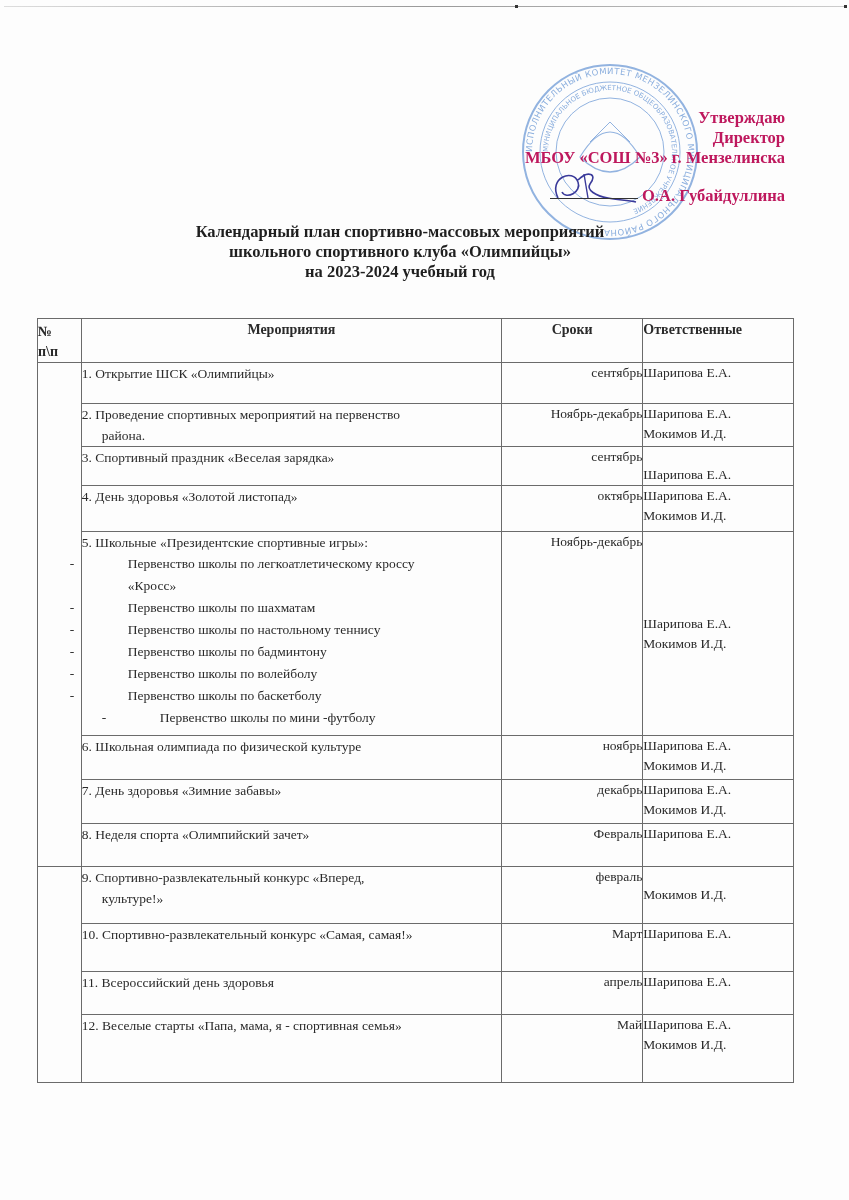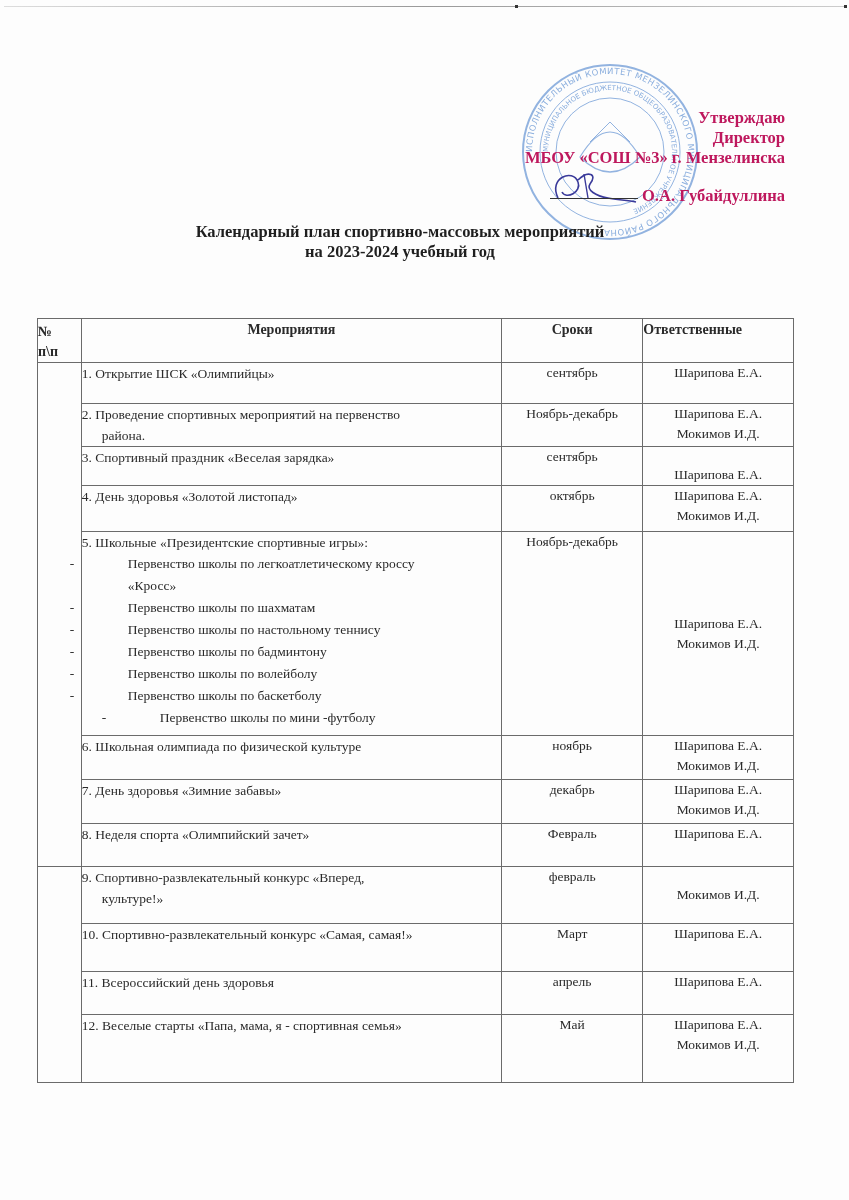--- a/index.html
+++ b/index.html
@@ -24,22 +24,22 @@
       position: absolute; left: 37px; top: 318px; width: 757px; border-collapse: collapse; font-size: 13.5px;
     }
     table.plan td, table.plan th { border: 1px solid #6b6b6b; vertical-align: top; padding: 0; }
     table.plan th { font-weight: bold; font-size: 14px; height: 40px; padding-top: 3px; }
     .c1 { width: 43px; } .c2 { width: 421px; } .c3 { width: 141px; } .c4 { width: 150px; }
     th.c1 { text-align: left; padding-left: 6px; line-height: 20px; }
     th.c2, th.c3 { text-align: center; }
     th.c4 { text-align: left; padding-left: 6px; }
     td.ev { padding: 4px 6px 4px 22px; line-height: 21px; }
     td.ev .cont { padding-left: 20px; }
-    td.when { text-align: center; padding-top: 2px; line-height: 20px; }
-    td.who { text-align: center; padding-top: 6px; line-height: 20px; }
+    td.when { text-align: right; padding-top: 2px; line-height: 20px; }
+    td.who { padding-top: 6px; line-height: 20px; }
     td.who.mid { vertical-align: middle; }
     ul.sub { list-style: none; margin: 0; padding: 0; }
     ul.sub li { position: relative; padding-left: 46px; line-height: 22px; }
     ul.sub li::before { content: "-"; position: absolute; left: -12px; }
     ul.sub li.deep { padding-left: 78px; }
     ul.sub li.deep::before { left: 20px; }
   </style>
 <style>ul.sub li.nodash::before{content:"";}</style></head>
 <body>
 
@@ -76,20 +76,21 @@
   <div>Утверждаю</div>
   <div>Директор</div>
   <div>МБОУ «СОШ №3» г. Мензелинска</div>
   <div class="row-sig">
     <span class="sigline"></span><span>О.А. Губайдуллина</span>
   </div>
 </div>
 
 <div class="title">
   <div>Календарный план спортивно-массовых мероприятий</div>
+  <div>школьного спортивного клуба «Олимпийцы»</div>
   <div>на 2023-2024 учебный год</div>
 </div>
 
 <table class="plan">
   <thead>
     <tr>
       <th class="c1">
         <div>№</div>
         <div>п\п</div>
       </th>

